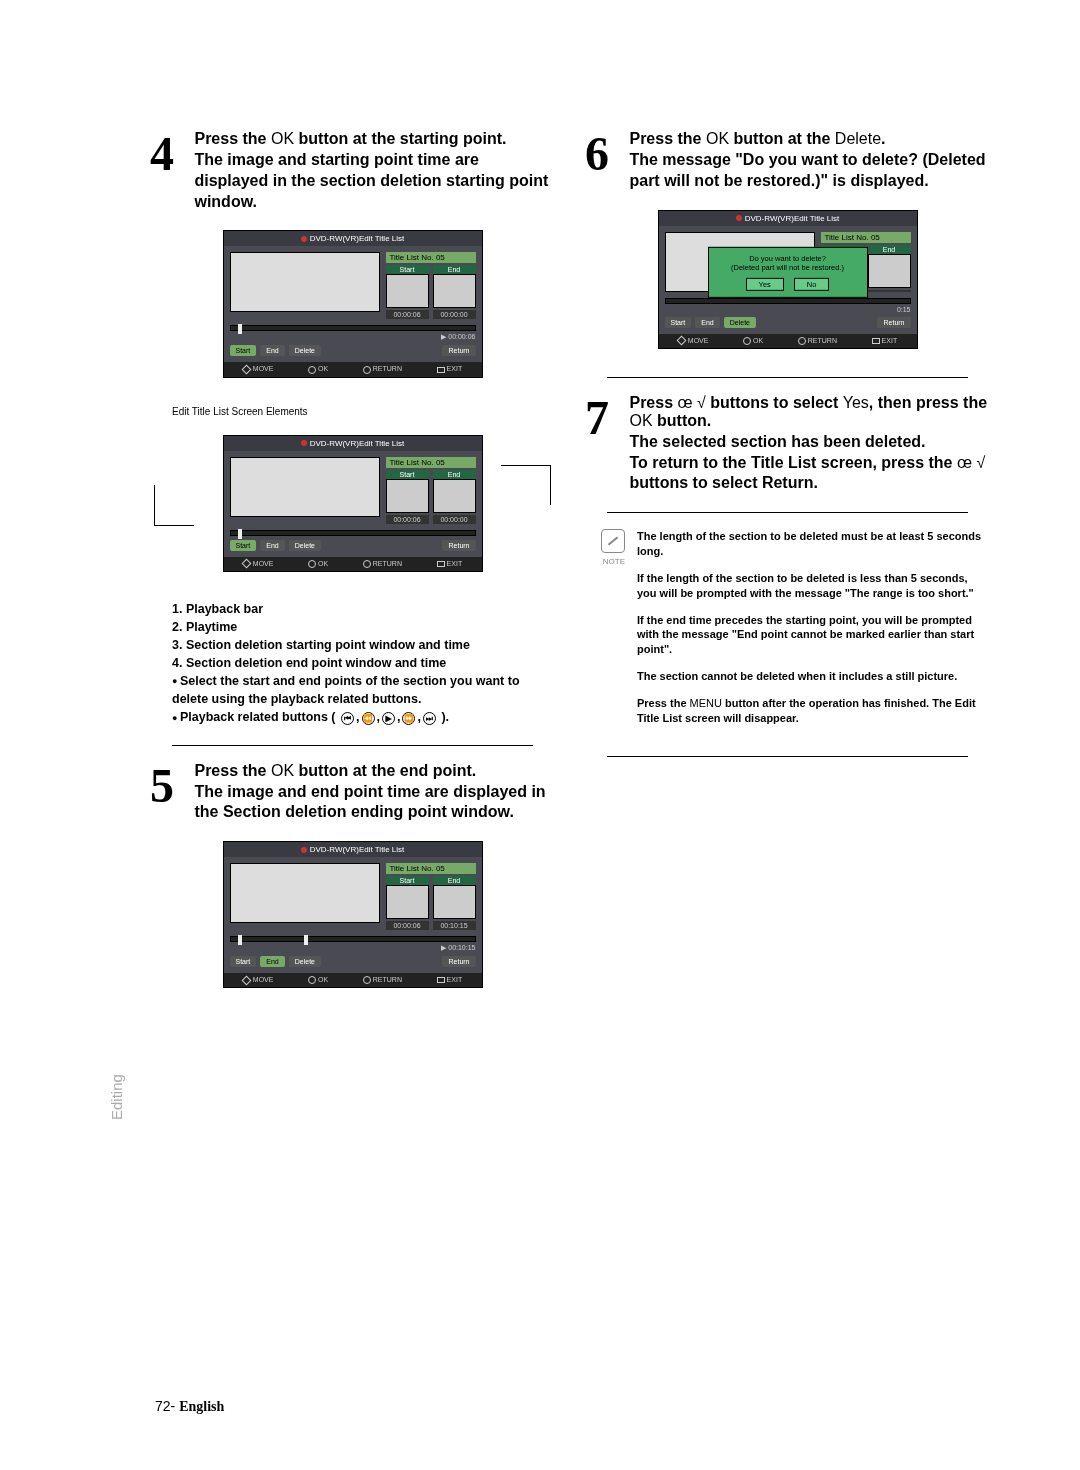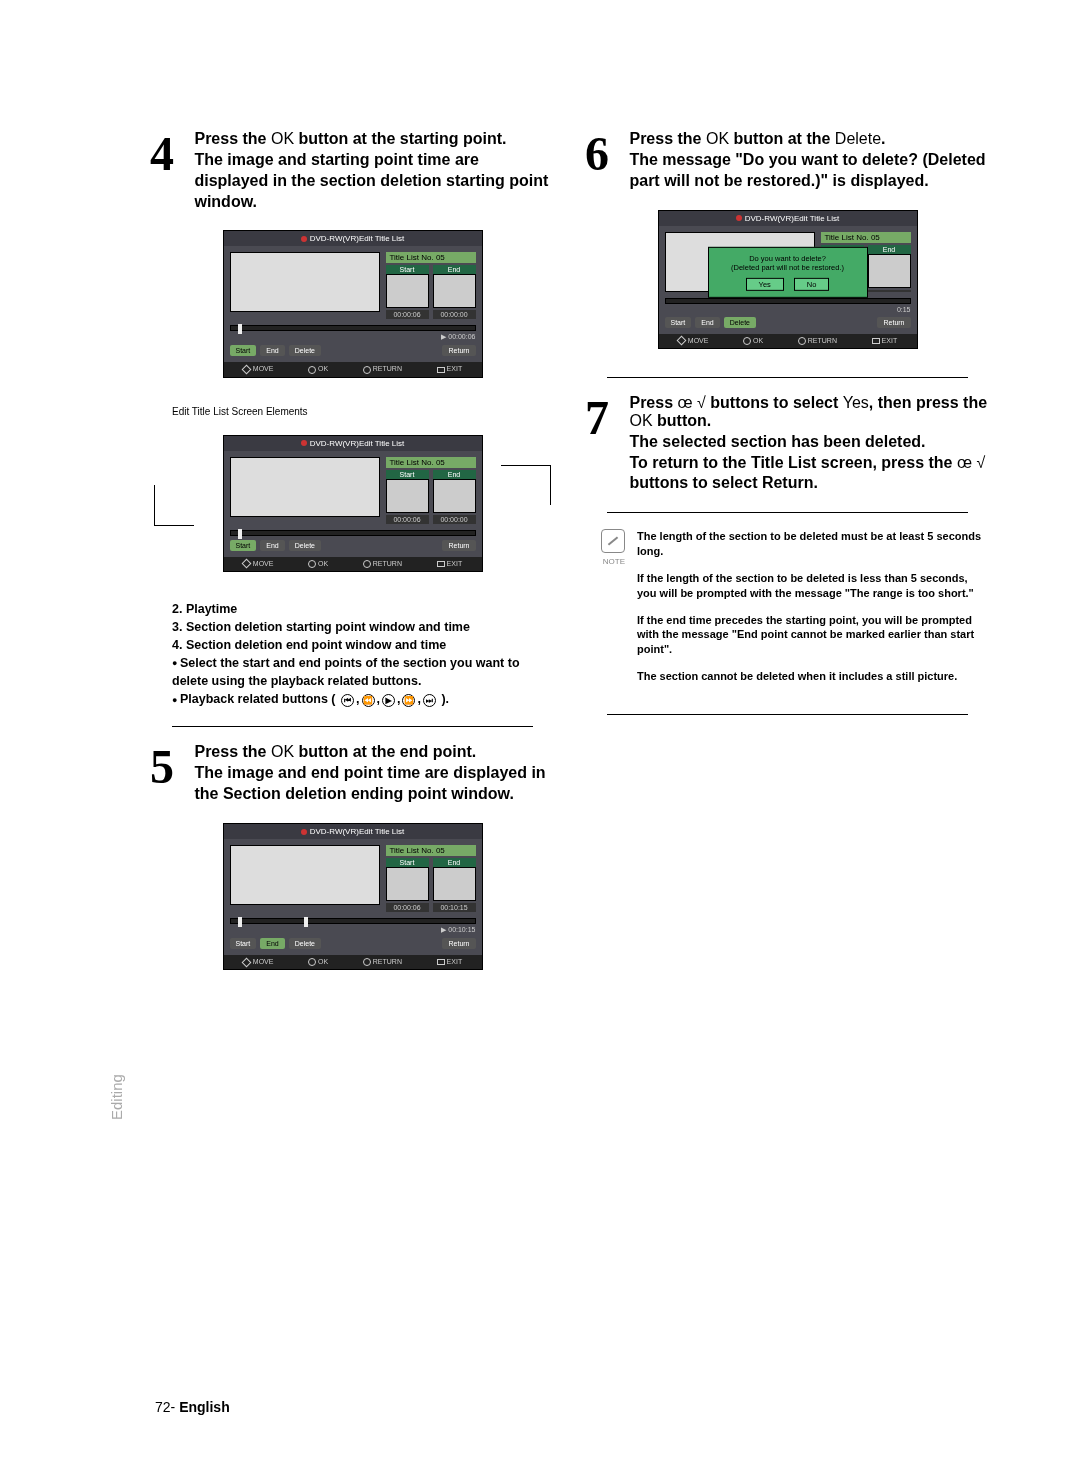--- a/index.html
+++ b/index.html
@@ -99,21 +99,21 @@
   .note-content { flex: 1; font-size: 11px; font-weight: bold; line-height: 1.35; }
   .note-content p { margin-bottom: 12px; }
   .note-content .nonbold { font-weight: normal; }
 
   .side-label {
     position: absolute; left: 108px; top: 1120px;
     transform: rotate(-90deg); transform-origin: left top;
     color: #aaa; font-size: 15px;
   }
   .pagefoot { position: absolute; left: 155px; bottom: 55px; font-size: 14px; }
-  .pagefoot b { font-weight: bold; }
+  .pagefoot b { font-weight: bold; font-family: Liberation Serif, serif; }
 </style>
 </head>
 <body>
 
 <div class="cols">
 
   <div class="col">
 
     <div>
       <span class="stepnum">4</span>
@@ -222,20 +222,21 @@
         <div class="scr-foot">
           <span><span class="icon-diamond"></span><span>MOVE</span></span>
           <span><span class="icon-circ"></span><span>OK</span></span>
           <span><span class="icon-ret"></span><span>RETURN</span></span>
           <span><span class="icon-sq"></span><span>EXIT</span></span>
         </div>
       </div>
     </div>
 
     <div class="elist">
+      <div>1. Playback bar</div>
       <div>2. Playtime</div>
       <div>3. Section deletion starting point window and time</div>
       <div>4. Section deletion end point window and time</div>
       <ul>
         <li>Select the start and end points of the section you want to delete using the playback related buttons.</li>
         <li><span>Playback related buttons ( </span><span class="playback-icons"><span>⏮</span>,<span>⏪</span>,<span>▶</span>,<span>⏩</span>,<span>⏭</span></span> ).</li>
       </ul>
     </div>
 
     <hr class="sep">
@@ -388,20 +389,23 @@
     <div class="note-box">
       <div class="note-icon">
         <span class="pencil"></span>
         <div>NOTE</div>
       </div>
       <div class="note-content">
         <p>The length of the section to be deleted must be at least 5 seconds long.</p>
         <p>If the length of the section to be deleted is less than 5 seconds, you will be prompted with the message "The range is too short."</p>
         <p>If the end time precedes the starting point, you will be prompted with the message "End point cannot be marked earlier than start point".</p>
         <p>The section cannot be deleted when it includes a still picture.</p>
+        <p>
+          <span>Press the </span><span class="nonbold">MENU</span><span> button after the operation has finished. The Edit Title List screen will disappear.</span>
+        </p>
       </div>
     </div>
 
     <hr class="sep">
 
   </div>
 </div>
 
 <div class="side-label">Editing</div>
 

